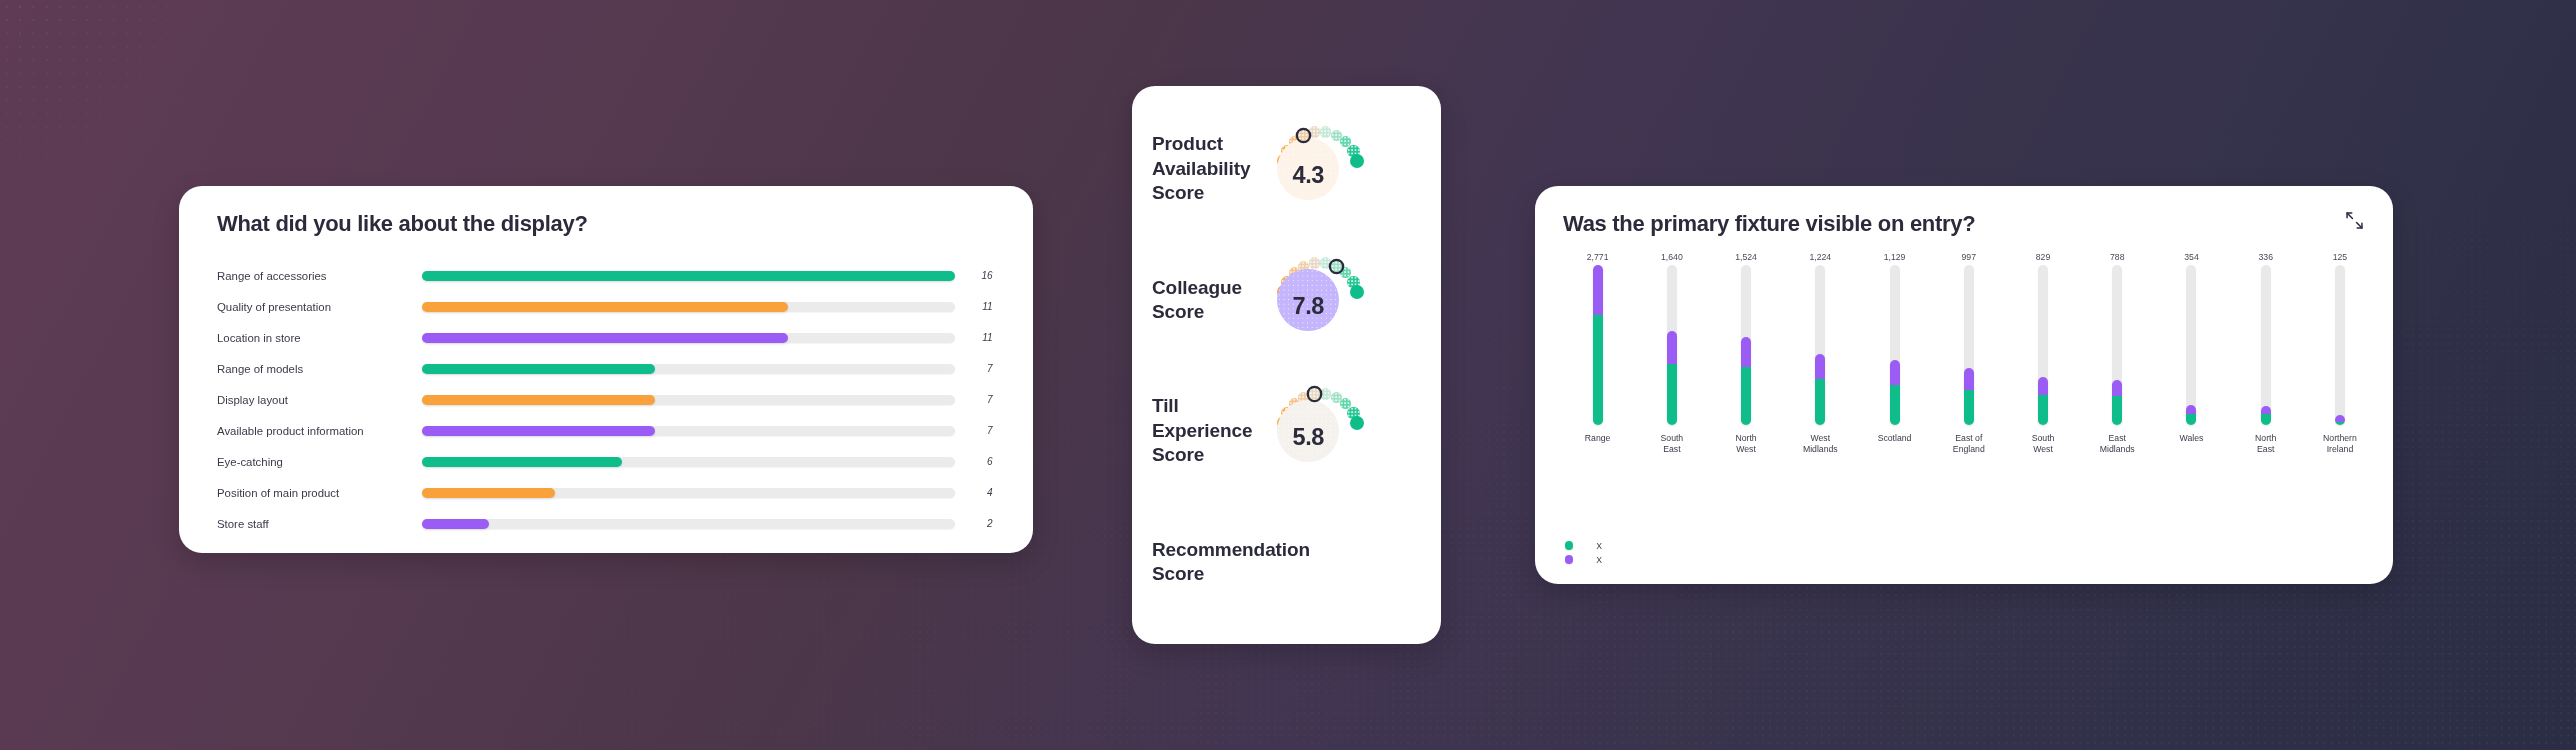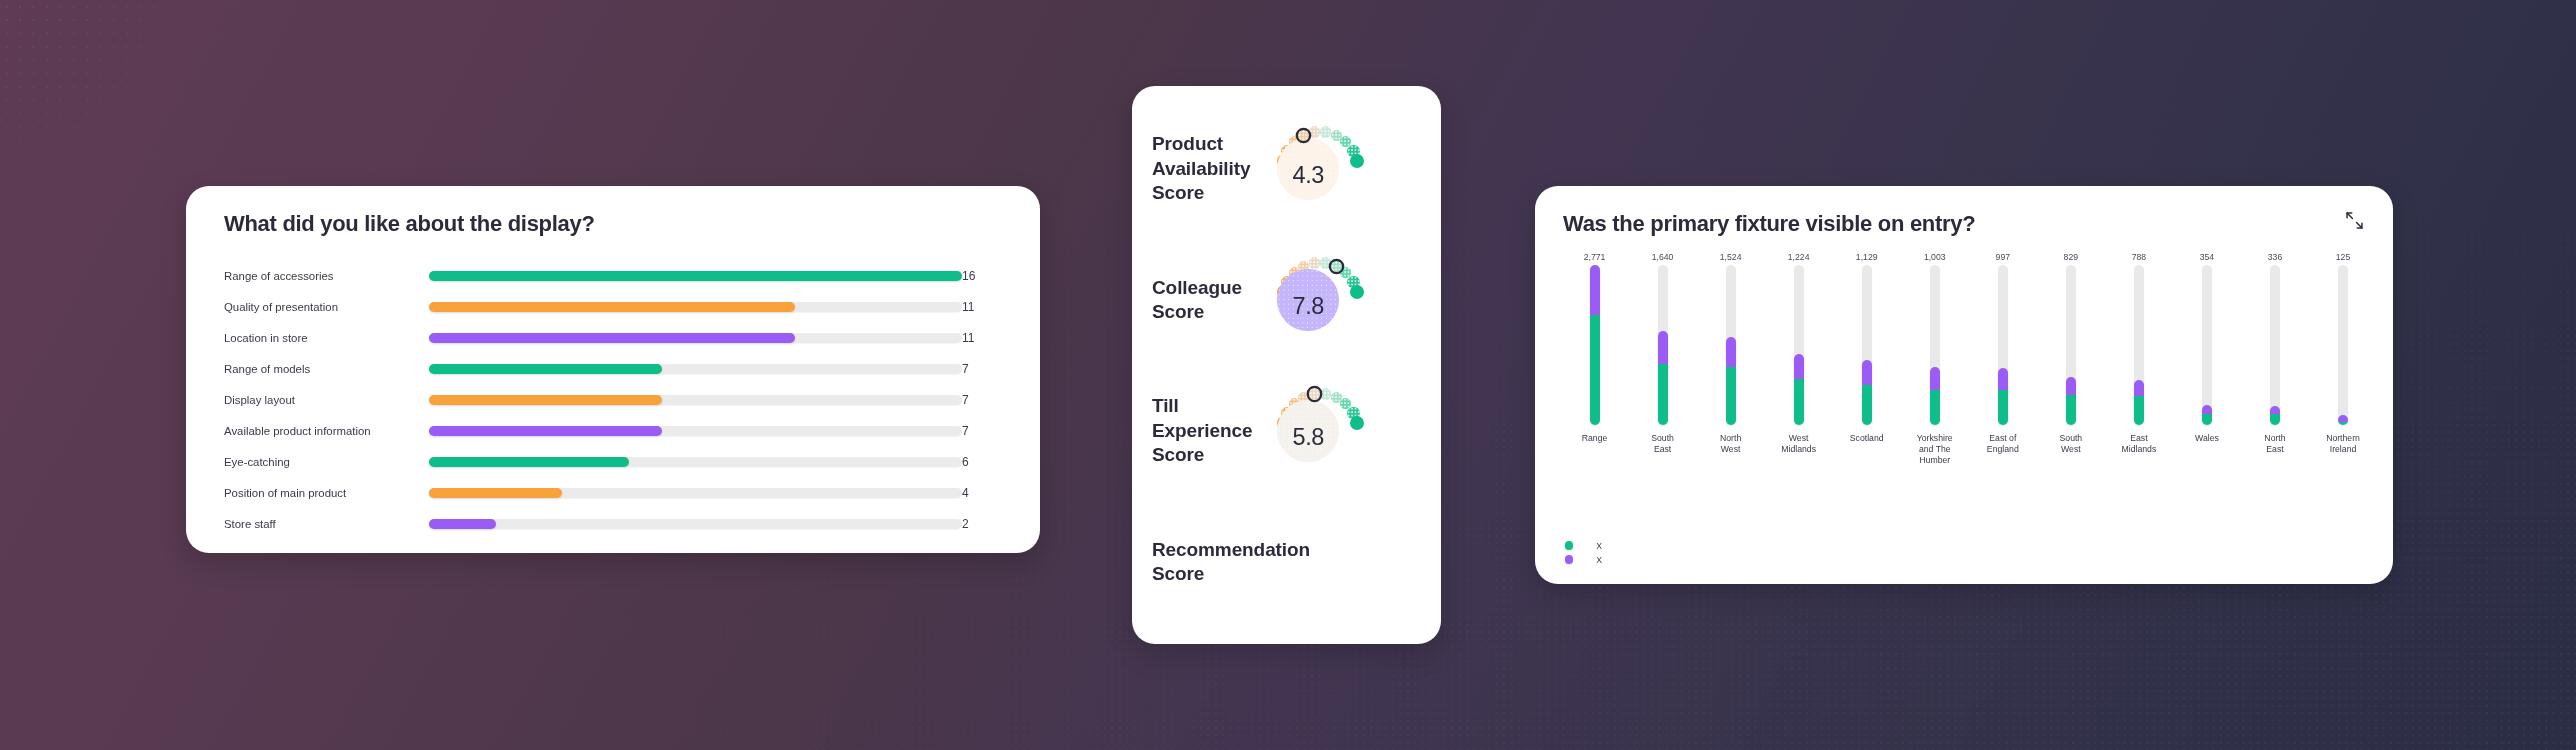--- a/index.html
+++ b/index.html
@@ -49,21 +49,21 @@
   }
 
   
   .card {
     position: absolute;
     background: #ffffff;
     border-radius: 23px;
     box-shadow: 0 9.4px 27px rgba(0,0,0,0.18);
   }
 
-  #card-bars   { left: 186px;  top: 186px; width: 854px; height: 367px; }
+  #card-bars   { left: 179px;  top: 186px; width: 854px; height: 367px; }
   #card-scores { left: 1132px; top: 86px; width: 309px;  height: 558px; }
   #card-region { left: 1535px; top: 186px; width: 858px; height: 398px; }
 
   .card-title {
     font-size: 22px;
     font-weight: 700;
     color: #2b2b3c;
     letter-spacing: -0.3px;
   }
 
@@ -98,23 +98,25 @@
   }
   .bar-fill {
     position: absolute;
     left: 0; top: 0; bottom: 0;
     border-radius: 5.4px;
     box-shadow: 0 1.3px 2.7px rgba(0,0,0,0.10);
   }
   .bar-count {
     width: 47px;
     flex: 0 0 47px;
-    font-size: 12px;
+    text-align: right;
+    font-size: 10px;
     color: #3a3a4a;
     padding-right: 9.4px;
+    font-style: italic;
   }
 
   
   .gauge-list {
     position: absolute;
     left: 0; top: 17.4px; right: 0;
   }
   .gauge-row {
     position: relative;
     height: 131px;
@@ -168,21 +170,21 @@
     content: "";
     position: absolute;
     inset: 0;
     border-radius: 50%;
     background-image: radial-gradient(rgba(255,255,255,0.85) 0.9px, transparent 0.9px);
     background-size: 4.7px 4.7px;
   }
   .gauge-value-text {
     position: relative;
     font-size: 23.5px;
-    font-weight: 400;
+    font-weight: 700;
     color: #2b2b3c;
     letter-spacing: -0.4px;
     margin-top: 12px;
   }
 
   
   #card-region .card-title { position: absolute; left: 28px; top: 25px; }
 
   .expand-btn {
     position: absolute;
@@ -462,32 +464,20 @@
         <div class="region-value">1,129</div>
         <div class="region-track">
           <div class="region-stack" style="height: 65px;">
             <div class="seg-purple" style="height: 37.9982%;"></div>
             <div class="seg-green"></div>
           </div>
         </div>
         <div class="region-name">Scotland</div>
       </div>
       <div class="region-col">
-        <div class="region-value">1,003</div>
-        <div class="region-track">
-          <div class="region-stack" style="height: 58px;">
-            <div class="seg-purple" style="height: 40.1795%;"></div>
-            <div class="seg-green"></div>
-          </div>
-        </div>
-        <div class="region-name">Yorkshire
-and The
-Humber</div>
-      </div>
-      <div class="region-col">
         <div class="region-value">997</div>
         <div class="region-track">
           <div class="region-stack" style="height: 57px;">
             <div class="seg-purple" style="height: 37.8134%;"></div>
             <div class="seg-green"></div>
           </div>
         </div>
         <div class="region-name">East of
 England</div>
       </div>

